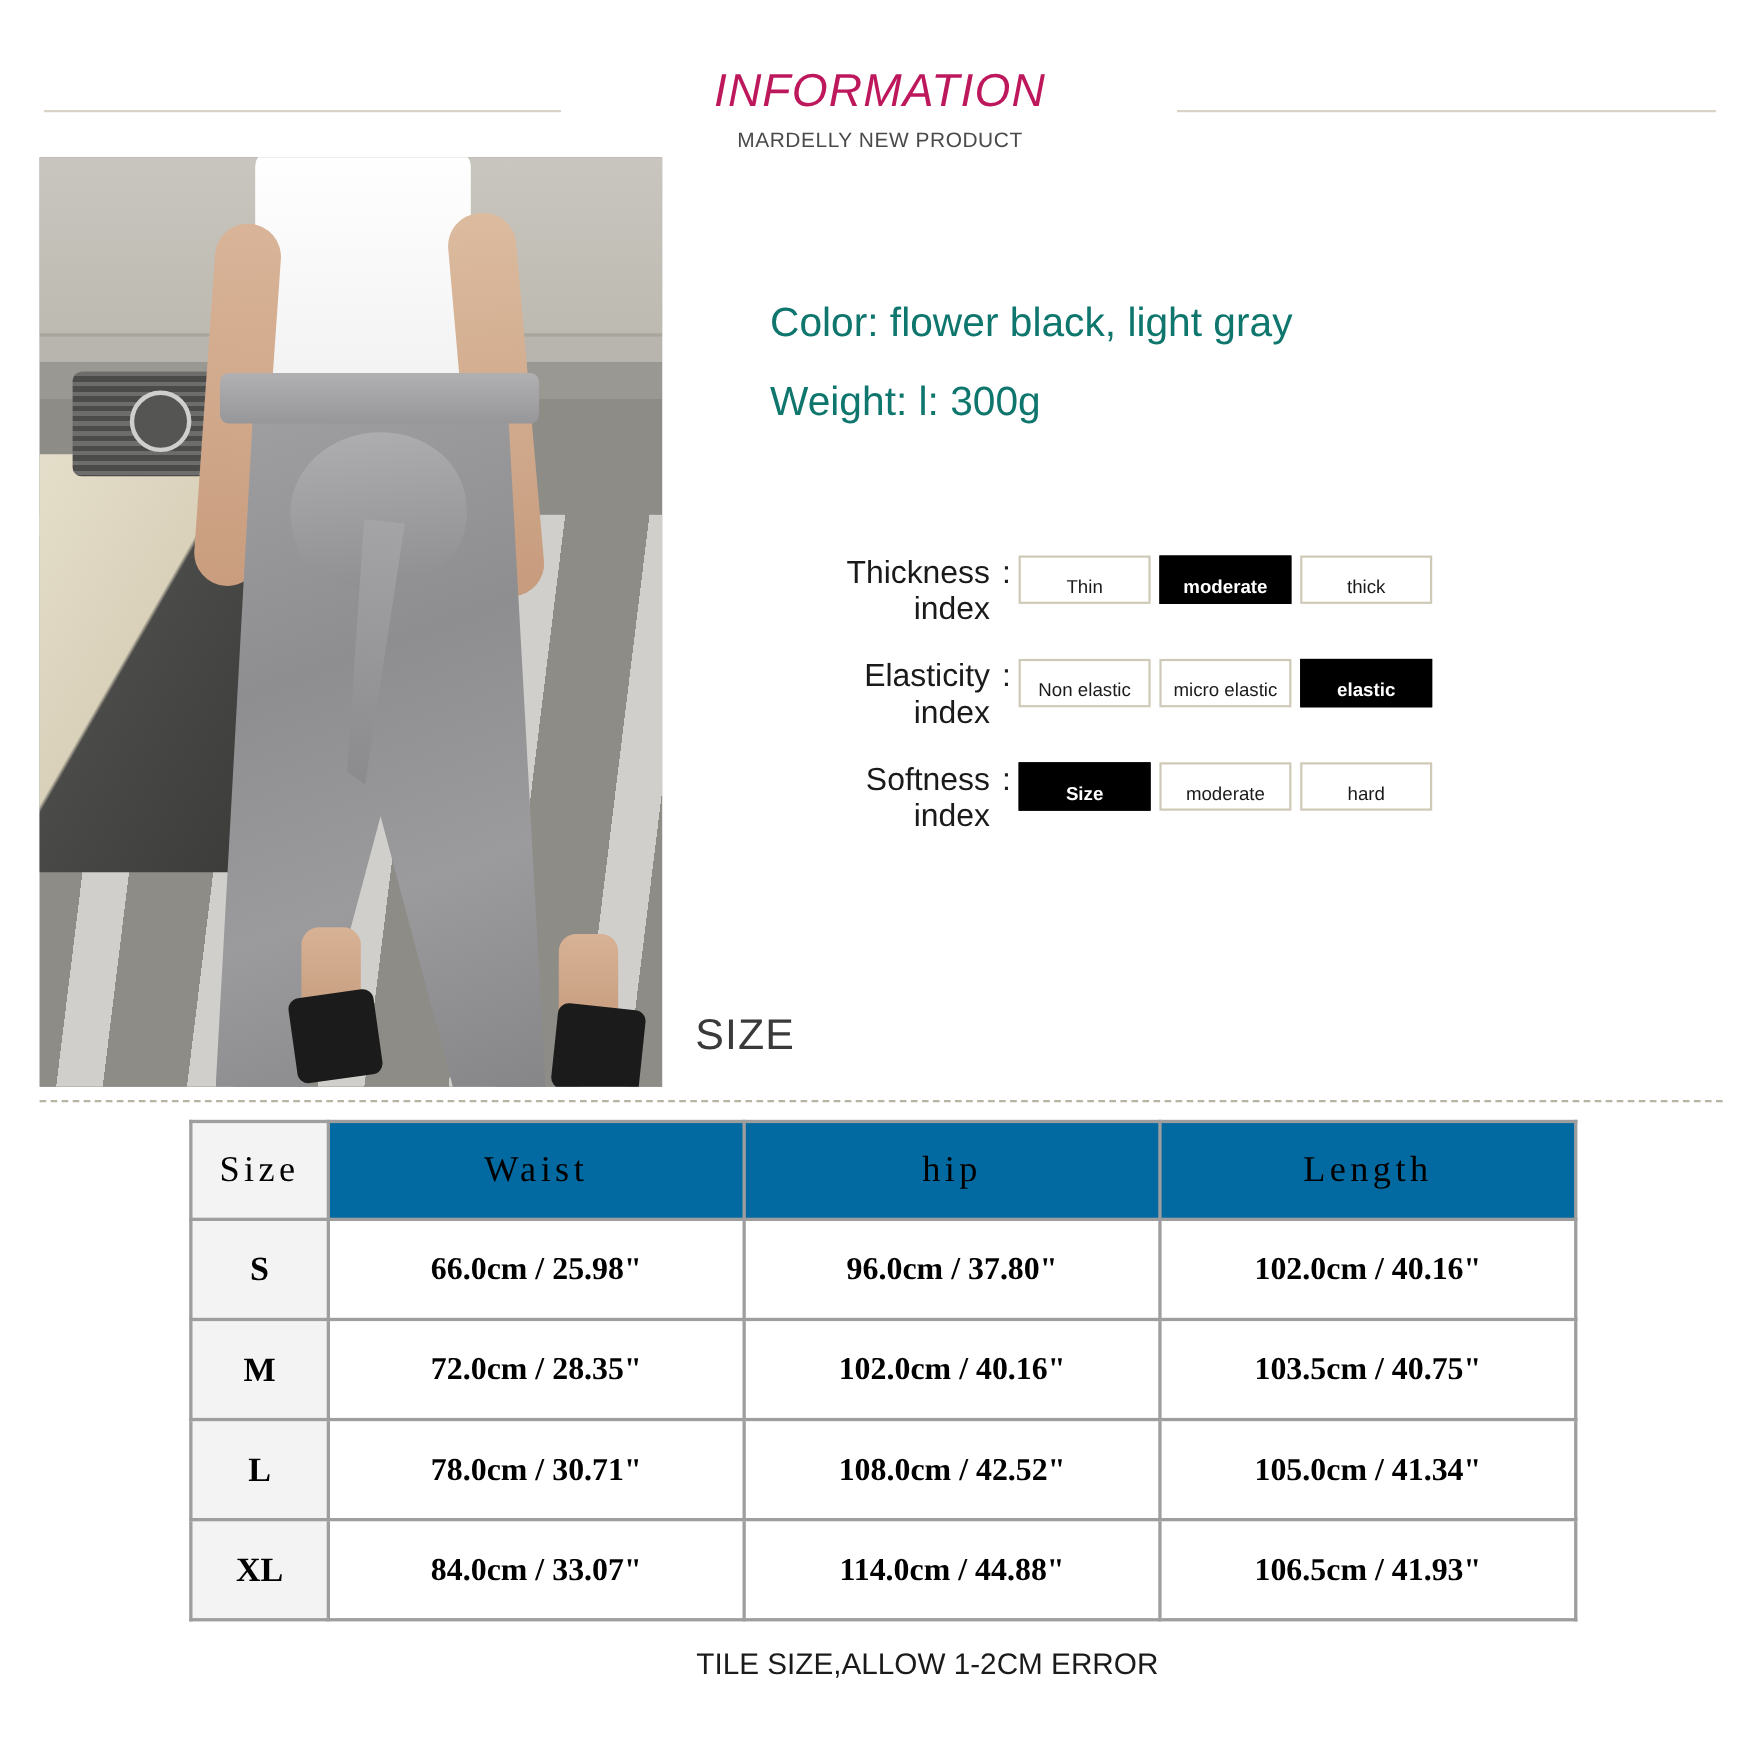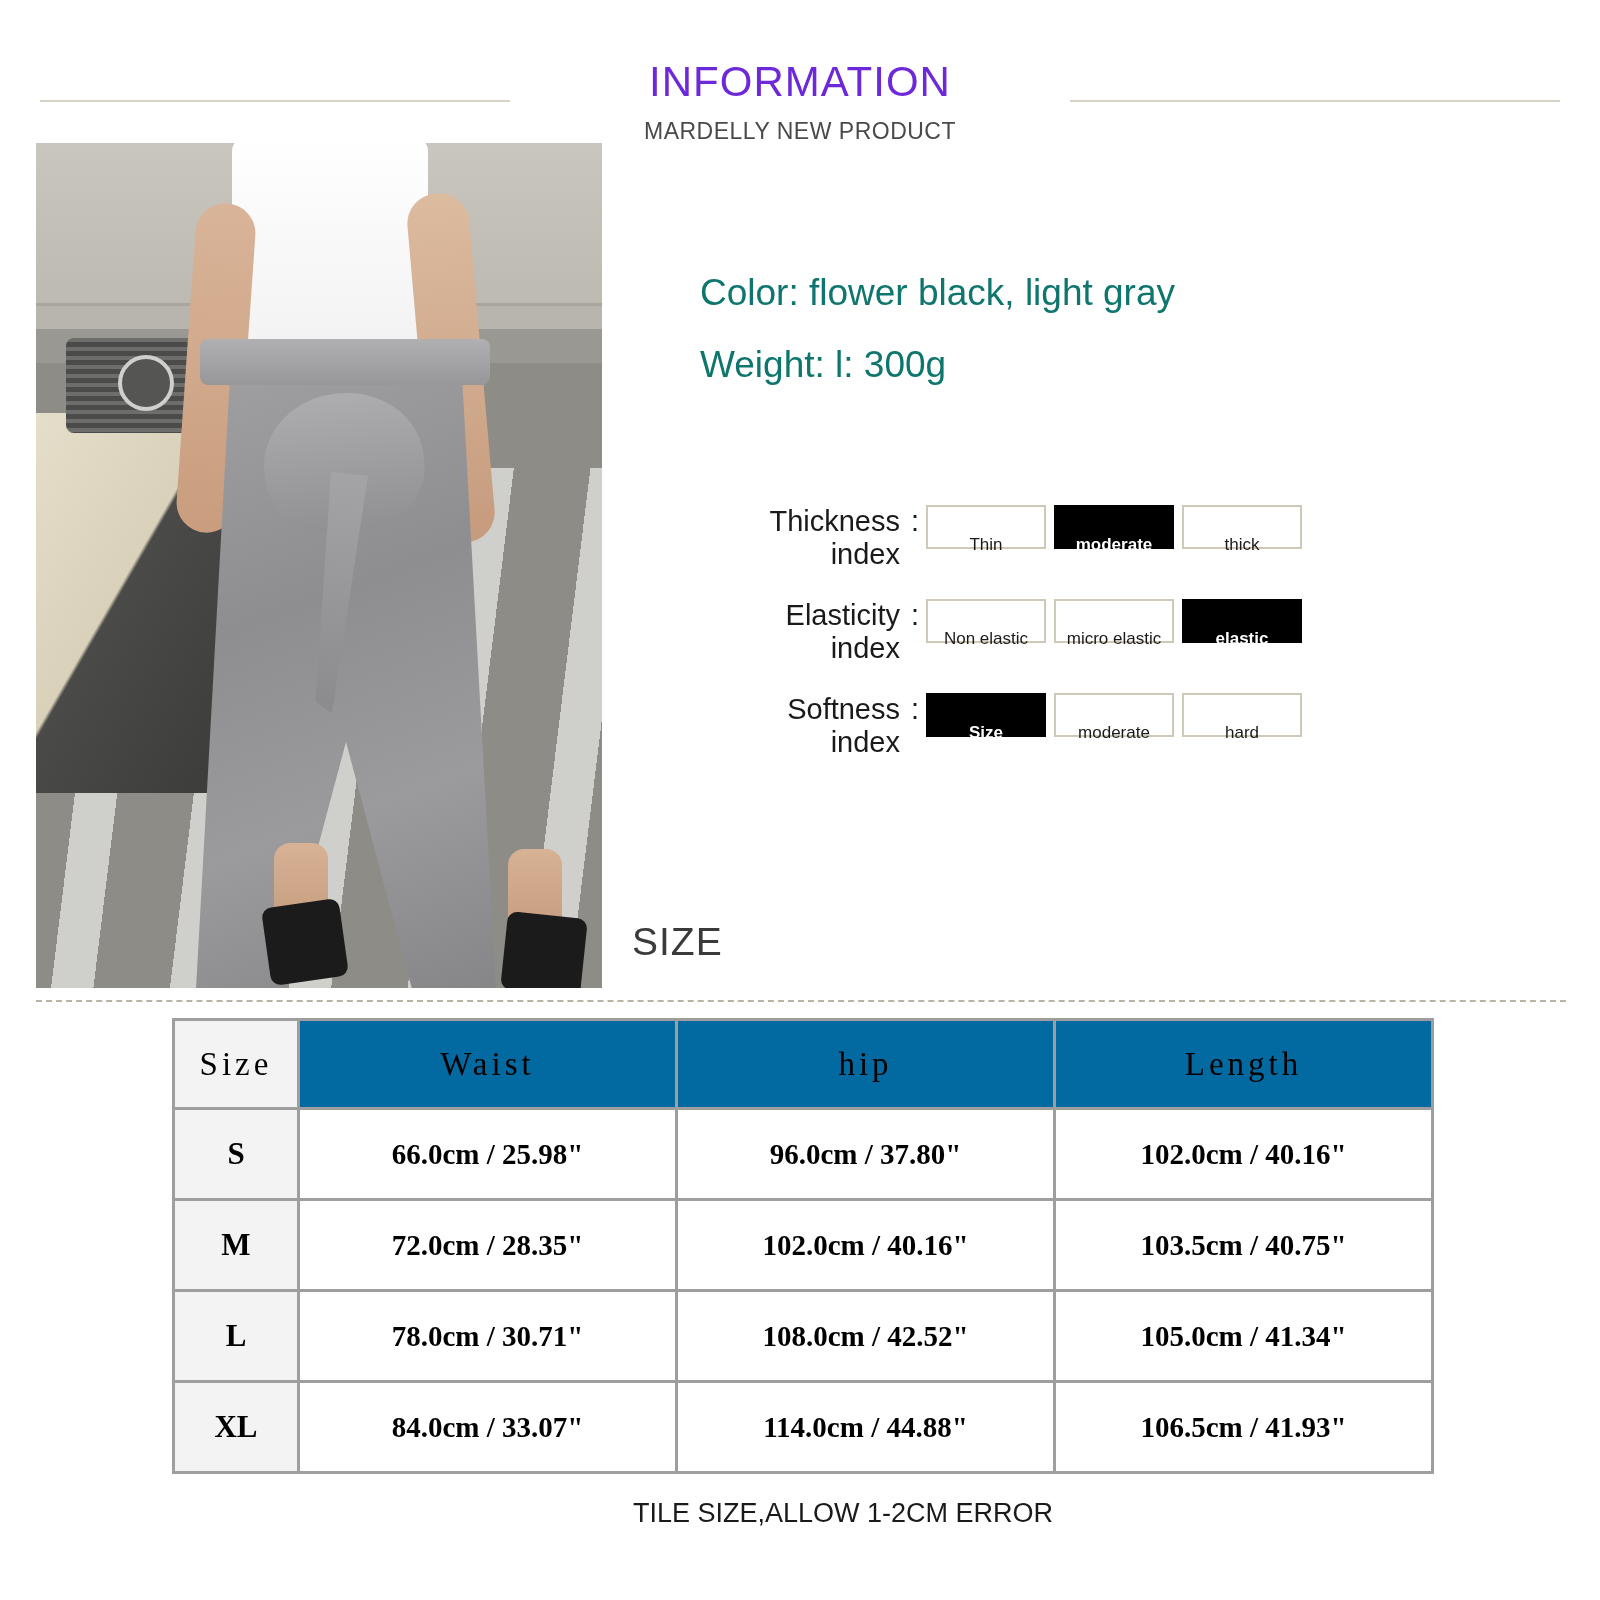--- a/index.html
+++ b/index.html
@@ -39,30 +39,31 @@
     height: 2px;
     background: #d8d3c6;
   }
   .header-title {
     position: absolute;
     top: 8px;
     left: 0;
     width: 1600px;
     text-align: center;
     font-size: 42px;
-    color: #6d28d9;
+    color: #be185d;
     letter-spacing: 1px;
+    font-style: italic;
   }
   .header-sub {
     position: absolute;
     top: 68px;
     left: 0;
     width: 1600px;
     text-align: center;
-    font-size: 23px;
+    font-size: 19px;
     color: #4a4a4a;
     letter-spacing: 0.5px;
   }
 
   
   .photo {
     position: absolute;
     left: 36px;
     top: 143px;
     width: 566px;
@@ -276,21 +277,21 @@
   }
   .chip {
     min-width: 120px;
     height: 44px;
     line-height: 44px;
     text-align: center;
     font-size: 17px;
     border: 2px solid #cfc9b8;
     background: #ffffff;
     color: #1a1a1a;
-    padding: 16px 8px;
+    padding: 5px 8px;
     box-sizing: border-box;
   }
   .chip.active {
     background: #000000;
     color: #ffffff;
     border-color: #000000;
     font-weight: bold;
   }
 
   

